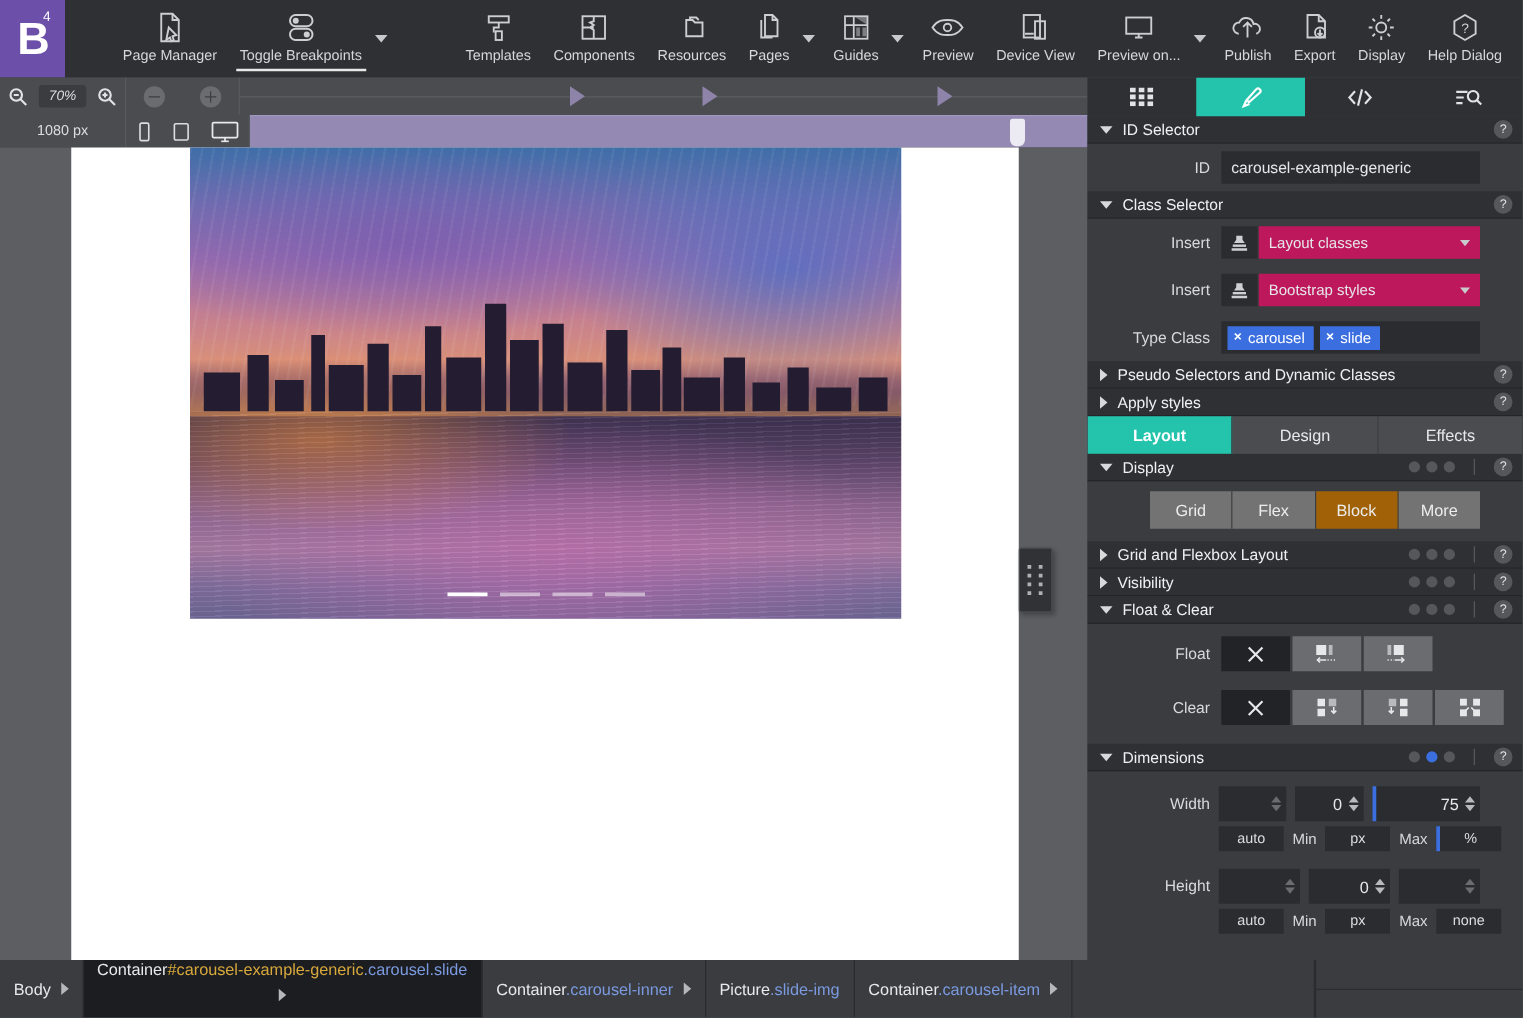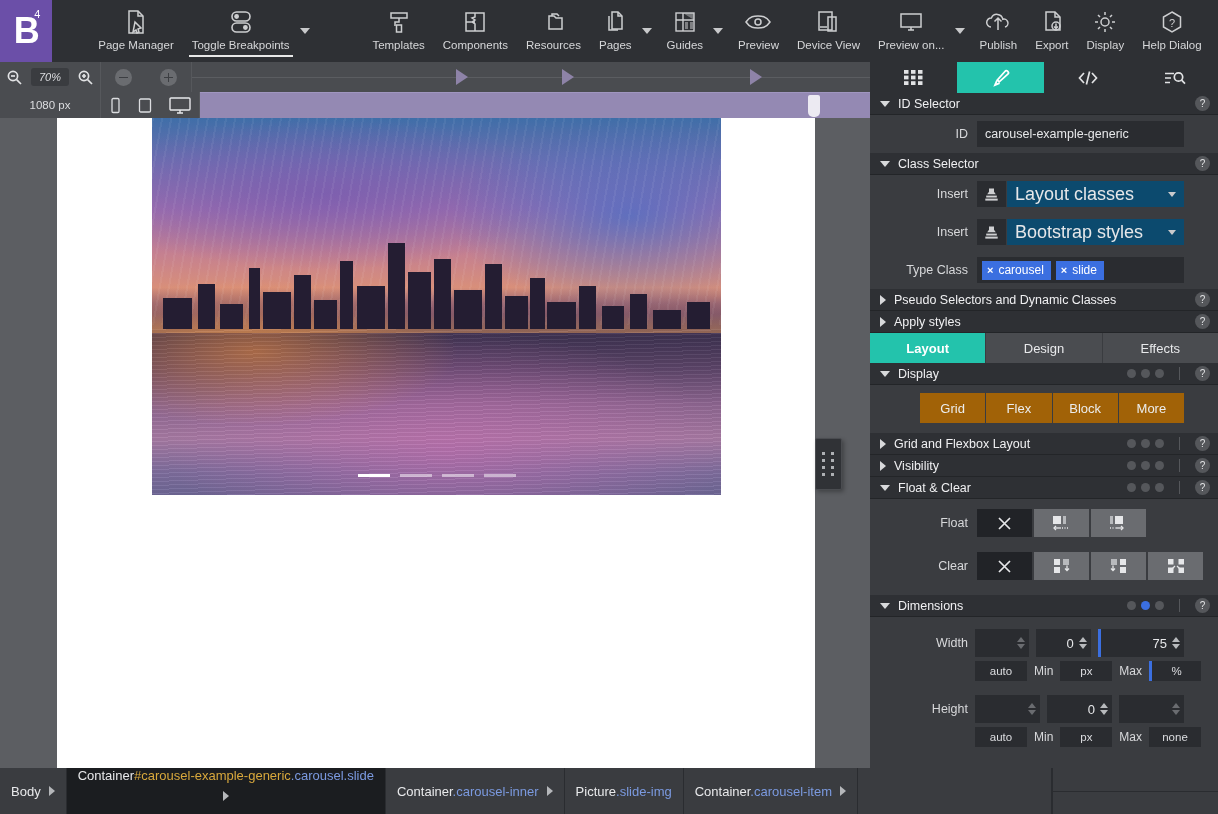--- a/index.html
+++ b/index.html
@@ -161,39 +161,39 @@
   .field {
     flex: 1 1 auto; height: 26px; background: #2a2c30; border: none; color: #e6e7e9;
     font-size: 12.5px; padding: 0 8px; display: flex; align-items: center;
     font-family: "Liberation Sans", sans-serif;
   }
   .sect-body { background: #3a3c40; }
 
   .ins-wrap { flex: 1 1 auto; display: flex; height: 26px; }
   .stamp-btn { width: 30px; background: #2a2c30; display: flex; align-items: center; justify-content: center;
                border-right: 1px solid #3a3c40; }
-  .sel-box { flex: 1 1 auto; background: #0c4a6e; display: flex; align-items: center;
-             padding: 12px 8px; color: #e6e7e9; font-size: 18px; position: relative; }
+  .sel-box { flex: 1 1 auto; background: #be185d; display: flex; align-items: center;
+             padding: 12px 8px; color: #e6e7e9; font-size: 12px; position: relative; }
   .sel-box .caret { position: absolute; right: 8px; width:0;height:0;
        border-left:4px solid transparent;border-right:4px solid transparent;border-top:5px solid #c9cacc; }
 
   .chips { flex: 1 1 auto; min-height: 26px; background: #2a2c30; display: flex; align-items: center;
            gap: 5px; padding: 3px 5px; }
   .chip { background: #3b6fe0; color: #fff; font-size: 12px; padding: 2px 7px 3px 5px;
           display: flex; align-items: center; gap: 5px; }
   .chip .x { font-size: 11px; font-weight: bold; }
 
   .ldtabs { display: flex; height: 30px; }
   .ldtab { flex: 1; display: flex; align-items: center; justify-content: center;
            font-size: 13px; color: #e8e9eb; background: #4a4c50; border-right: 1px solid #3a3c40; }
   .ldtab:last-child { border-right: none; }
   .ldtab.active { background: #23c3ac; color: #fff; font-weight: bold; }
 
   .btngroup { display: flex; padding: 8px 34px 10px 50px; gap: 0; }
-  .gbtn { flex: 1; height: 30px; background: #a16207; color: #eceded; font-size: 13px;
+  .gbtn { flex: 1; height: 30px; background: #737373; color: #eceded; font-size: 13px;
           display: flex; align-items: center; justify-content: center; border-right: 1px solid #3a3c40; }
   .gbtn:last-child { border-right: none; }
   .gbtn.sel { background: #a16207; }
 
   .iconrow { display: flex; align-items: center; padding: 5px 34px 5px 0; gap: 9px; }
   .iconrow .rlabel { width: 98px; text-align: right; color: #d8d9db; font-size: 12.5px; flex: 0 0 auto; }
   .ibtns { display: flex; gap: 2px; }
   .ibtn { width: 55px; height: 28px; background: #6a6c70; display: flex; align-items: center; justify-content: center; }
   .ibtn.sel { background: #212327; }
 

